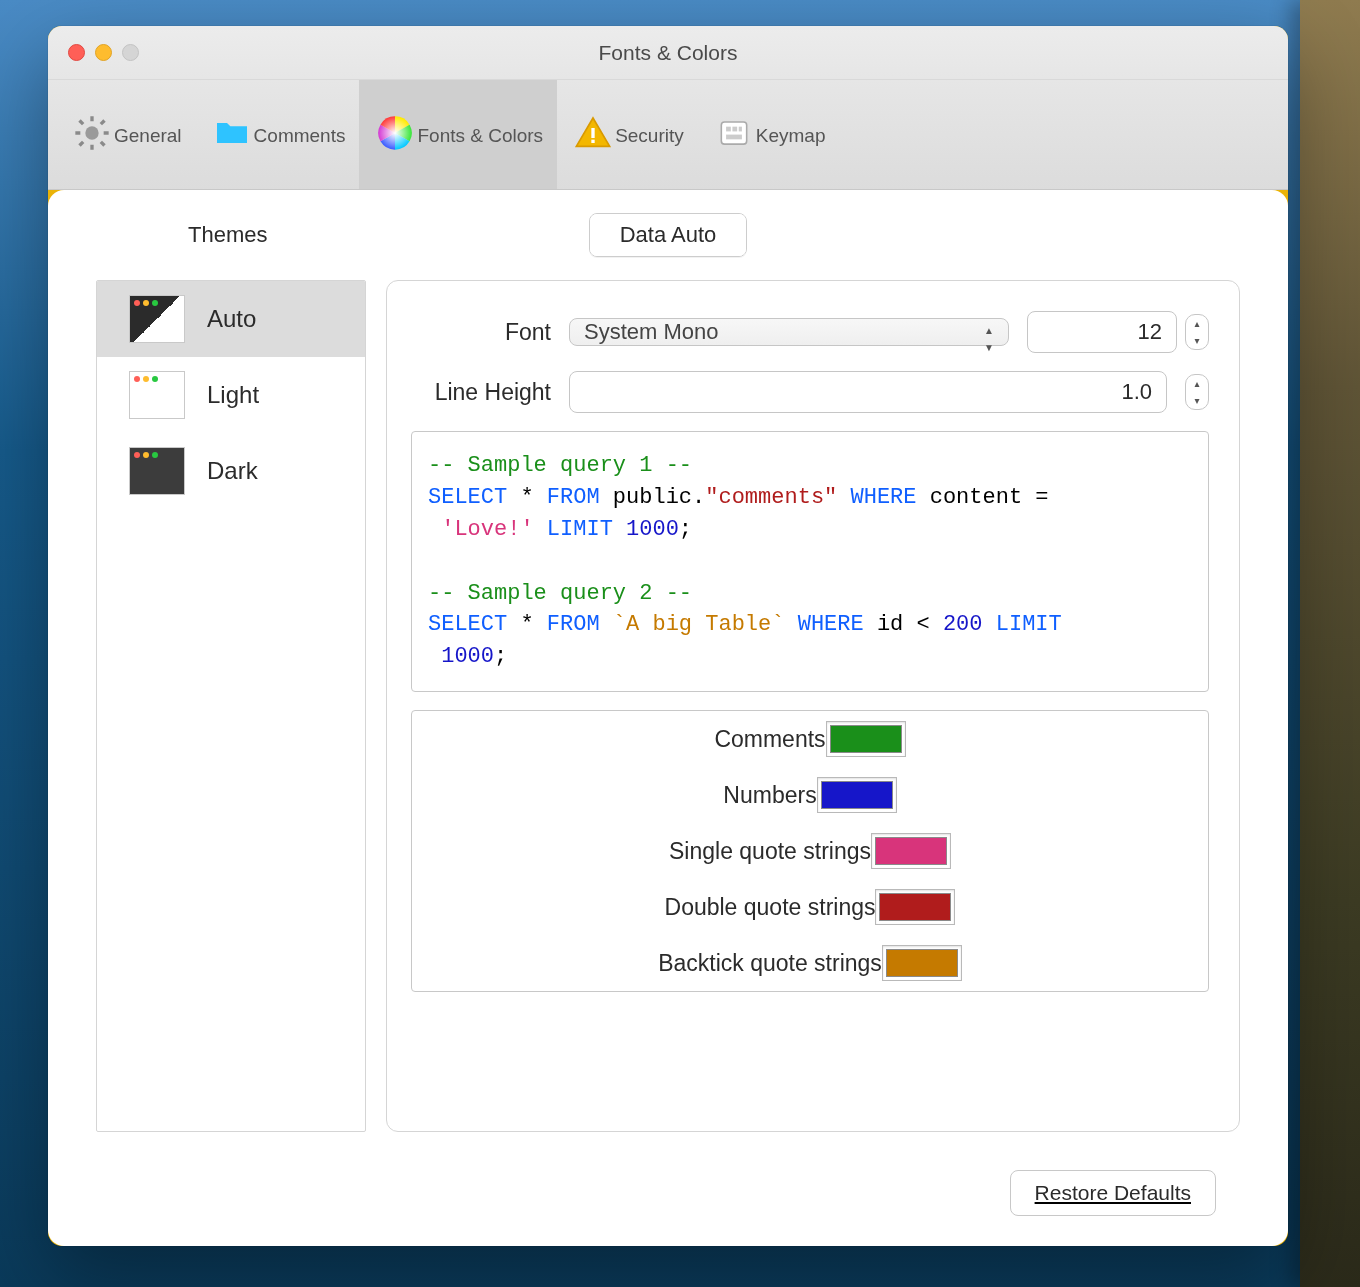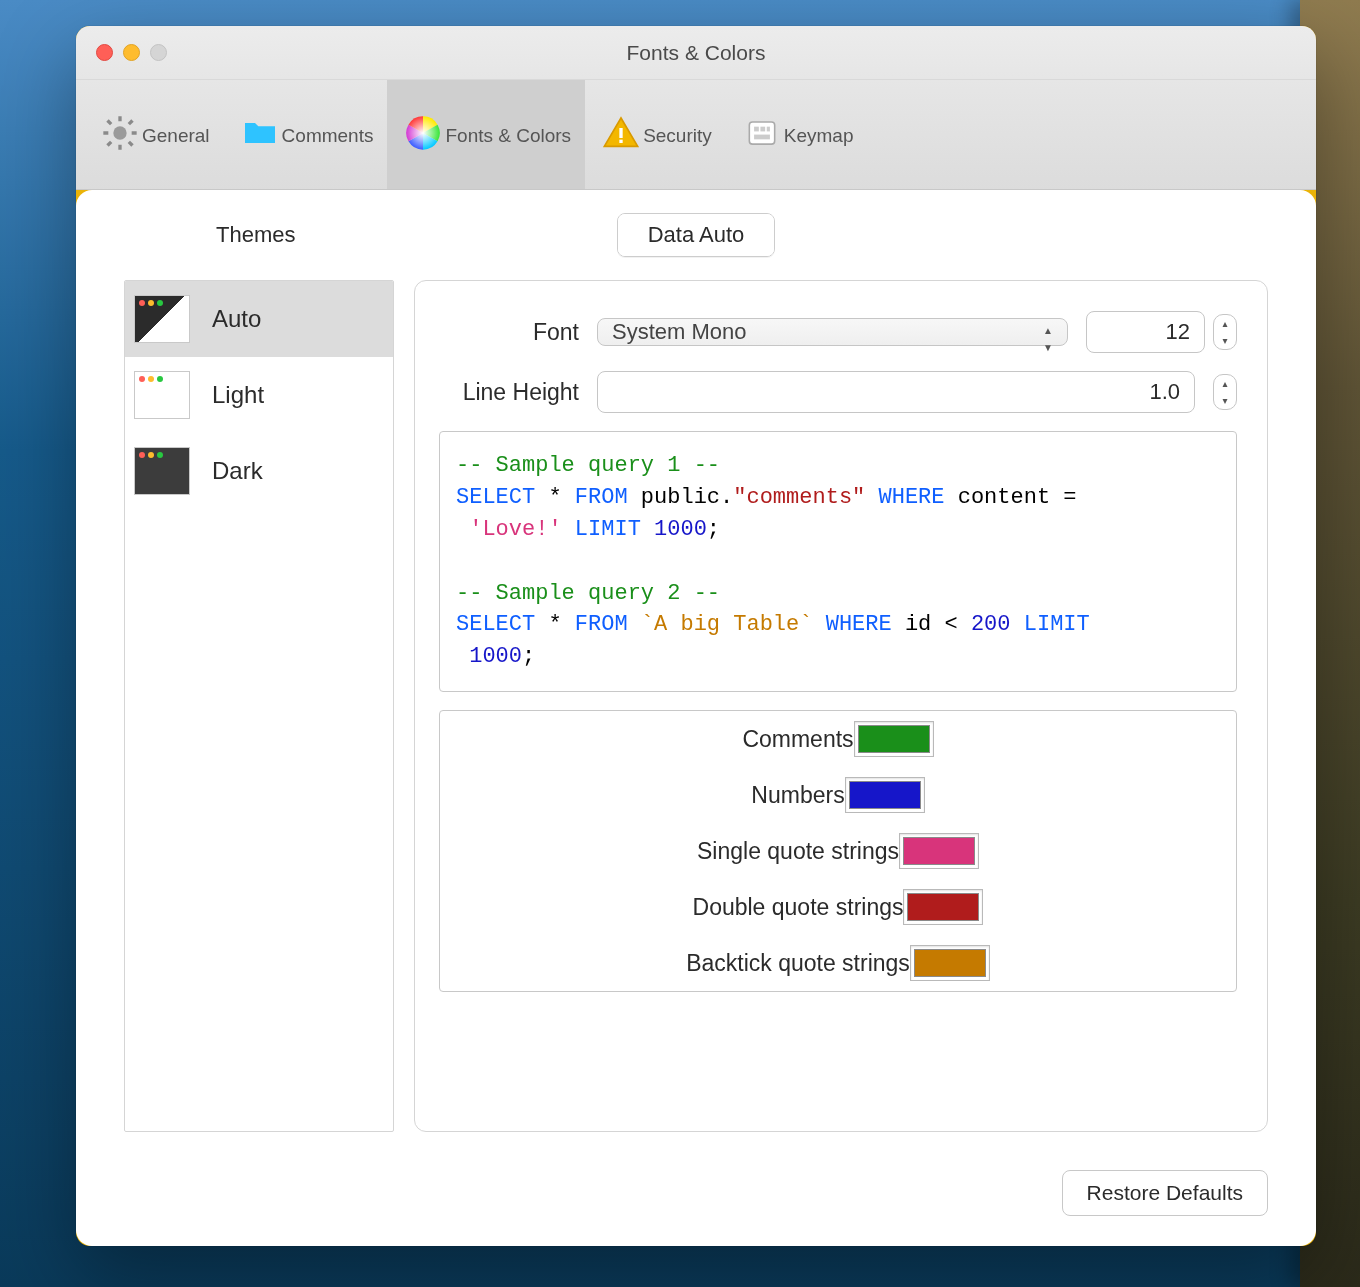--- a/index.html
+++ b/index.html
@@ -15,21 +15,21 @@
   
   .cliff {
     position: absolute;
     right: 0; top: 0; bottom: 0;
     width: 60px;
     background: linear-gradient(180deg, #8f7b4f 0%, #5f5436 30%, #3c3b23 70%, #2b2a1a 100%);
     box-shadow: -10px 0 20px rgba(0,0,0,0.3);
   }
   .window {
     position: absolute;
-    left: 76px;
+    left: 48px;
     top: 26px;
     width: 1240px;
     height: 1220px;
     background: #eab308;
     border-radius: 14px;
     box-shadow: 0 30px 80px rgba(0,0,0,0.35), 0 0 0 1px rgba(0,0,0,0.05);
     display: flex;
     flex-direction: column;
     overflow: hidden;
   }
@@ -135,21 +135,21 @@
     width: 270px;
     border: 1px solid #d5d5d5;
     border-radius: 2px;
     background: #fff;
     overflow: hidden;
   }
   .theme {
     display: flex;
     align-items: center;
     gap: 22px;
-    padding: 14px 9px;
+    padding: 14px 32px;
     font-size: 24px;
     color: #2b2b2b;
     cursor: pointer;
   }
   .theme.sel { background: #dcdcdc; }
   .swatch {
     width: 56px; height: 48px; position: relative;
     border: 1px solid #c9c9c9;
   }
   .swatch .dots {
@@ -206,21 +206,21 @@
   }
   .numbox {
     height: 42px;
     border: 1px solid #c6c6c6;
     border-radius: 8px;
     background:#fff;
     font-size: 22px;
     color:#2b2b2b;
     padding: 0 14px;
     text-align: right;
-    width: 119px;
+    width: 150px;
   }
   .stepper { display:flex; align-items:center; gap:8px; }
   .stepper .updn { width:24px; height:36px; border:1px solid #c6c6c6; border-radius:10px; background:#fff; }
   .preview {
     border: 1px solid #c8c8c8;
     border-radius: 4px;
     background:#fff;
     padding: 18px 16px;
     font-family: Menlo, Consolas, "Courier New", monospace;
     font-size: 22px;
@@ -249,21 +249,22 @@
   .well {
     width: 80px; height: 36px;
     border: 1px solid #b9b9b9;
     padding: 3px;
     background:#fff;
     box-shadow: inset 0 1px 2px rgba(0,0,0,0.12);
   }
   .well .chip { width:100%; height:100%; border:1px solid #8a8a8a; }
   .footer {
     display:flex; justify-content:flex-end;
-    padding: 18px 48px 30px;
+    padding: 18px 72px 30px;
+    text-decoration: underline;
   }
   .btn {
     background:#fff;
     border:1px solid #c8c8c8;
     border-radius:8px;
     padding:10px 24px;
     font-size:21px;
     color:#2b2b2b;
     cursor:pointer;
   }

